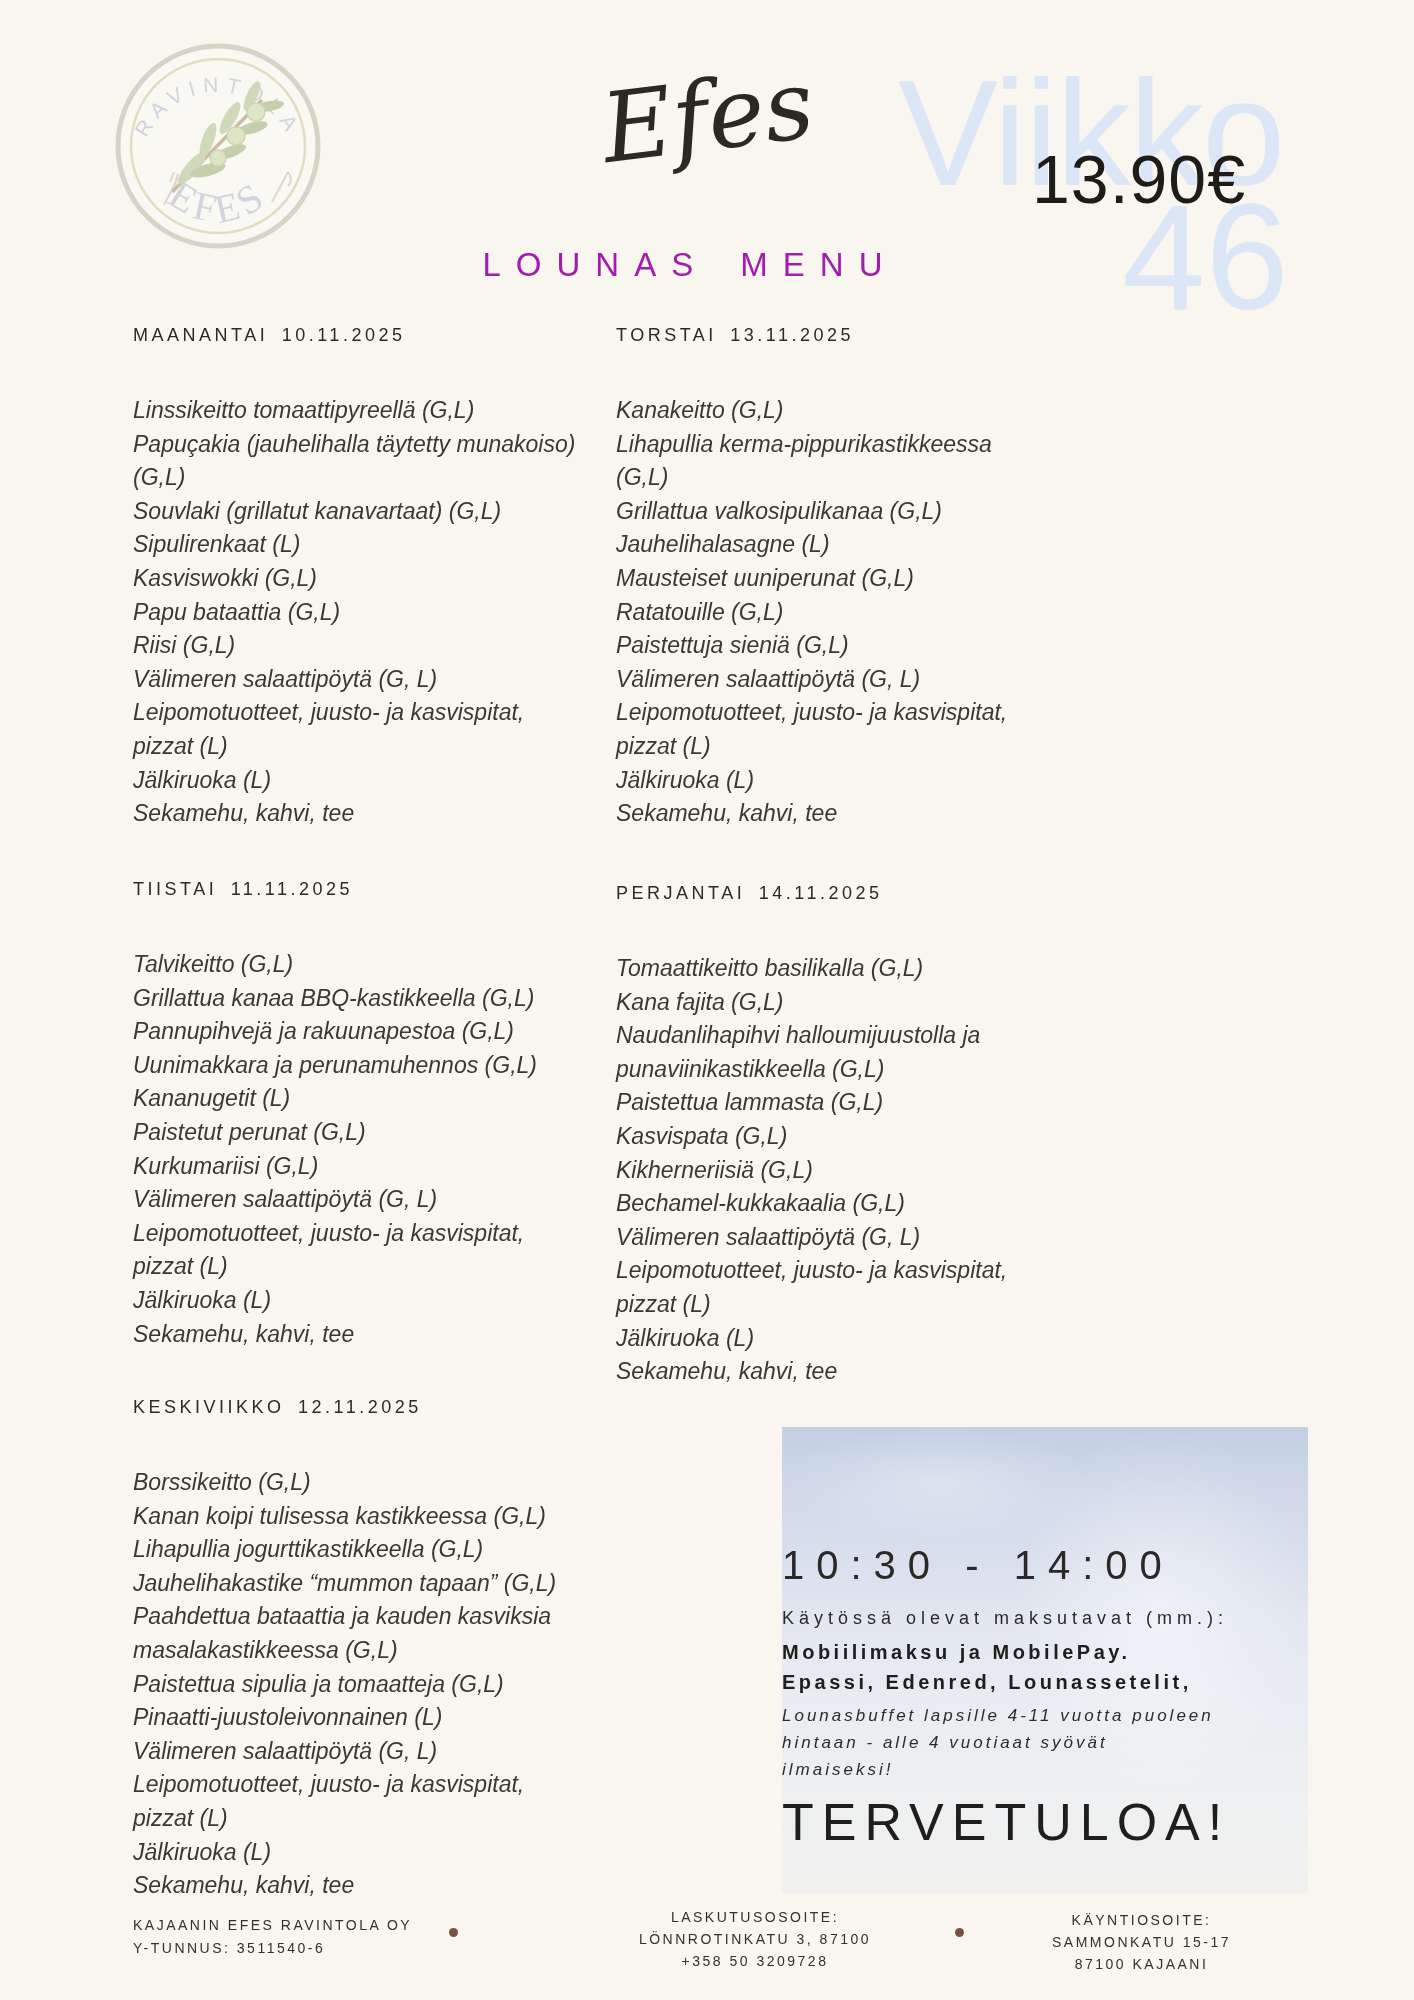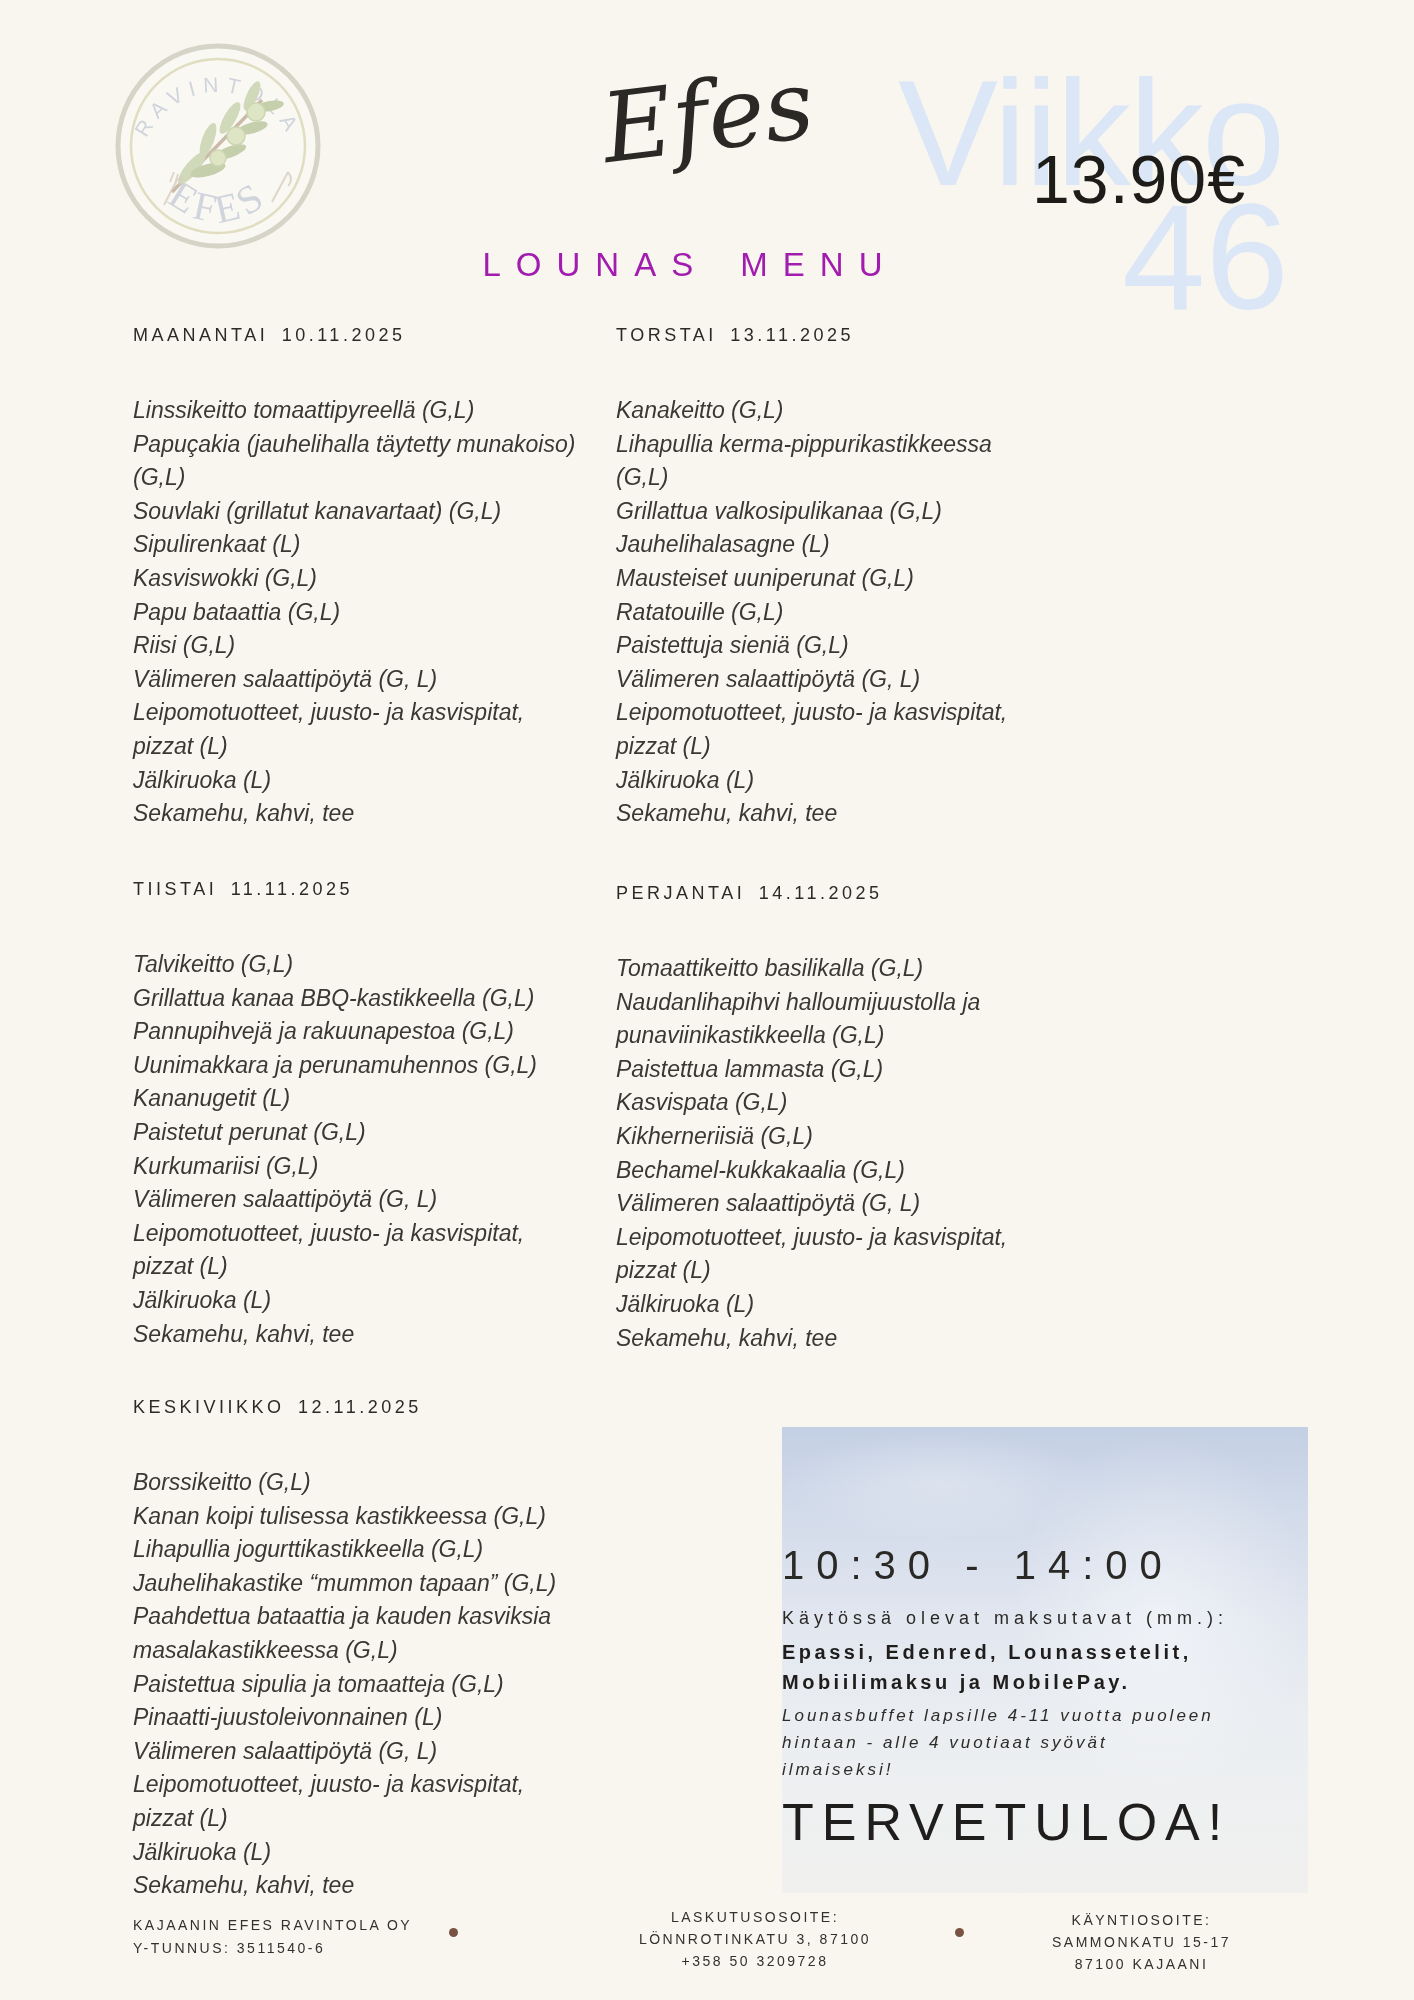--- a/index.html
+++ b/index.html
@@ -194,40 +194,41 @@
         <div class="line">Leipomotuotteet, juusto- ja kasvispitat,</div>
         <div class="line">pizzat (L)</div>
         <div class="line">Jälkiruoka (L)</div>
         <div class="line">Sekamehu, kahvi, tee</div>
       </div>
   </div>
   <div class="day day-fri">
     <div class="day-title">PERJANTAI 14.11.2025</div>
     <div class="day-lines">
         <div class="line">Tomaattikeitto basilikalla (G,L)</div>
+        <div class="line">Kana fajita (G,L)</div>
         <div class="line">Naudanlihapihvi halloumijuustolla ja</div>
         <div class="line">punaviinikastikkeella (G,L)</div>
         <div class="line">Paistettua lammasta (G,L)</div>
         <div class="line">Kasvispata (G,L)</div>
         <div class="line">Kikherneriisiä (G,L)</div>
         <div class="line">Bechamel-kukkakaalia (G,L)</div>
         <div class="line">Välimeren salaattipöytä (G, L)</div>
         <div class="line">Leipomotuotteet, juusto- ja kasvispitat,</div>
         <div class="line">pizzat (L)</div>
         <div class="line">Jälkiruoka (L)</div>
         <div class="line">Sekamehu, kahvi, tee</div>
       </div>
   </div>
 
   <div class="info-box">
     <div class="hours">10:30 - 14:00</div>
     <div class="pay-intro">Käytössä olevat maksutavat (mm.):</div>
     <div class="pay-bold">
+        <div class="line">Mobiilimaksu ja MobilePay.</div>
         <div class="line">Epassi, Edenred, Lounassetelit,</div>
-        <div class="line">Mobiilimaksu ja MobilePay.</div>
       </div>
     <div class="kids-note">
         <div class="line">Lounasbuffet lapsille 4-11 vuotta puoleen</div>
         <div class="line">hintaan - alle 4 vuotiaat syövät</div>
         <div class="line">ilmaiseksi!</div>
       </div>
     <div class="welcome">TERVETULOA!</div>
   </div>
 
   <div class="footer-block footer-left">

